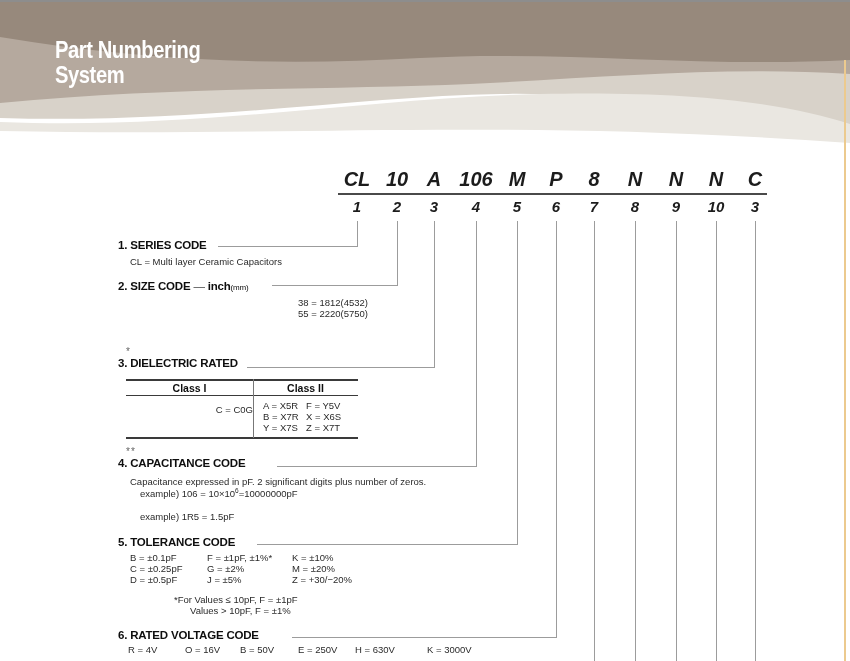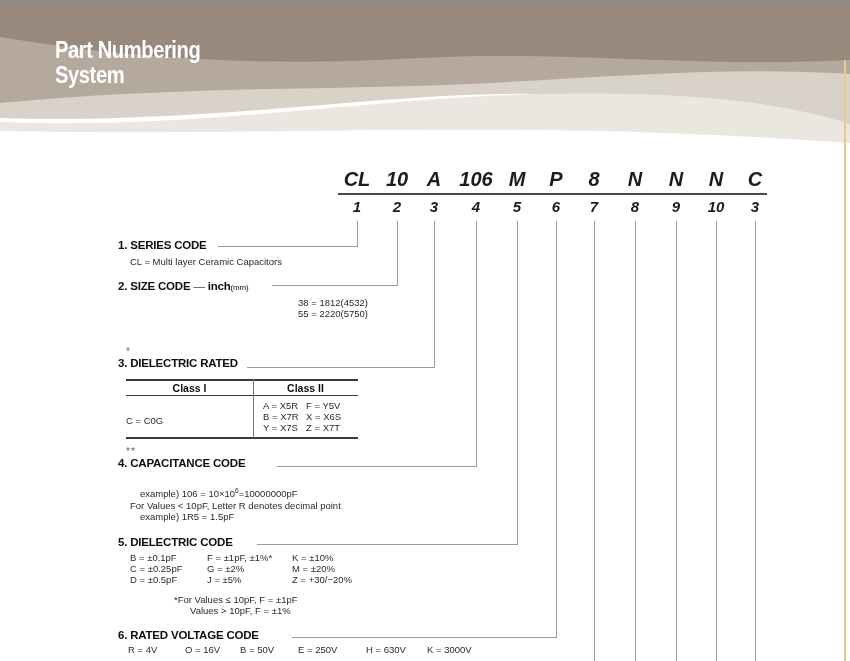--- a/index.html
+++ b/index.html
@@ -131,47 +131,47 @@
     <span>3. </span>
     <span>DIELECTRIC RATED</span>
   </div>
   <div class="dtable">
     <div class="bt"></div>
     <div class="bh"></div>
     <div class="bb"></div>
     <div class="dv"></div>
     <div class="dhead" style="left:0;width:127px">Class I</div>
     <div class="dhead" style="left:127px;width:105px">Class II</div>
-    <div class="dcell" style="left:0;width:127px;top:36px;text-align:left">C = C0G</div>
+    <div class="dcell" style="left:0;width:127px;top:25px;text-align:right">C = C0G</div>
     <div class="dcell" style="left:137px;top:21px">
       <div>A = X5R</div>
       <div>B = X7R</div>
       <div>Y = X7S</div>
     </div>
     <div class="dcell" style="left:180px;top:21px">
       <div>F = Y5V</div>
       <div>X = X6S</div>
       <div>Z = X7T</div>
     </div>
   </div>
 
   <div class="marker" style="left:126px;top:446px">**</div>
   <div class="sec-title" style="left:118px;top:457px">
     <span>4. </span>
     <span>CAPACITANCE CODE</span>
   </div>
+  <div class="body-text" style="left:130px;top:476px">Capacitance expressed in pF. 2 significant digits plus number of zeros.</div>
   <div class="body-text" style="left:140px;top:487px">
     <span>example) 106 = 10×10</span><sup>6</sup><span>=10000000pF</span>
   </div>
-  <div class="body-text" style="left:130px;top:500px">For Values &lt; 10pF, Letter R denotes decimal point</div>
   <div class="body-text" style="left:140px;top:511px">example) 1R5 = 1.5pF</div>
 
   <div class="sec-title" style="left:118px;top:536px">
     <span>5. </span>
-    <span>DIELECTRIC CODE</span>
+    <span>TOLERANCE CODE</span>
   </div>
   <div class="col-list" style="left:130px;top:552px">
     <div>B = ±0.1pF</div>
     <div>C = ±0.25pF</div>
     <div>D = ±0.5pF</div>
   </div>
   <div class="col-list" style="left:207px;top:552px">
     <div>F = ±1pF, ±1%*</div>
     <div>G = ±2%</div>
     <div>J = ±5%</div>
@@ -186,21 +186,21 @@
 
   <div class="sec-title" style="left:118px;top:629px">
     <span>6. </span>
     <span>RATED VOLTAGE CODE</span>
   </div>
   <div>
     <span class="body-text" style="left:128px;top:644px">R = 4V</span>
     <span class="body-text" style="left:185px;top:644px">O = 16V</span>
     <span class="body-text" style="left:240px;top:644px">B = 50V</span>
     <span class="body-text" style="left:298px;top:644px">E = 250V</span>
-    <span class="body-text" style="left:366px;top:644px">H = 630V</span>
+    <span class="body-text" style="left:355px;top:644px">H = 630V</span>
     <span class="body-text" style="left:427px;top:644px">K = 3000V</span>
   </div>
   <div>
     <span class="body-text" style="left:128px;top:658px;color:#555">Q = 6.3V</span>
     <span class="body-text" style="left:185px;top:658px;color:#555">A = 25V</span>
     <span class="body-text" style="left:240px;top:658px;color:#555">C = 100V</span>
     <span class="body-text" style="left:298px;top:658px;color:#555">F = 400V</span>
     <span class="body-text" style="left:357px;top:658px;color:#555">I = 1000V</span>
   </div>
 

